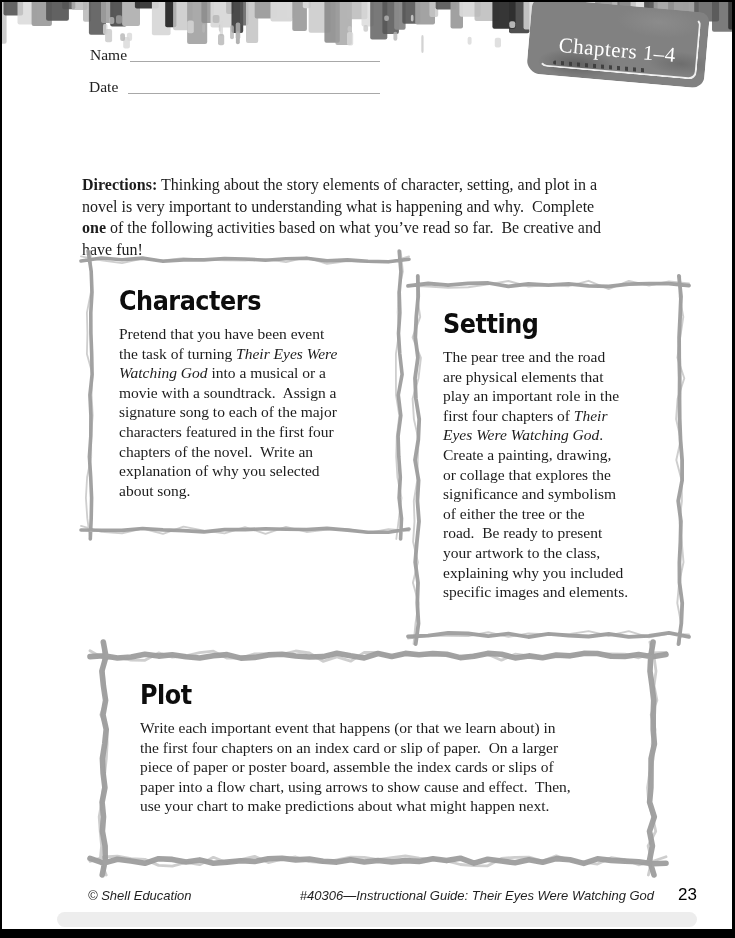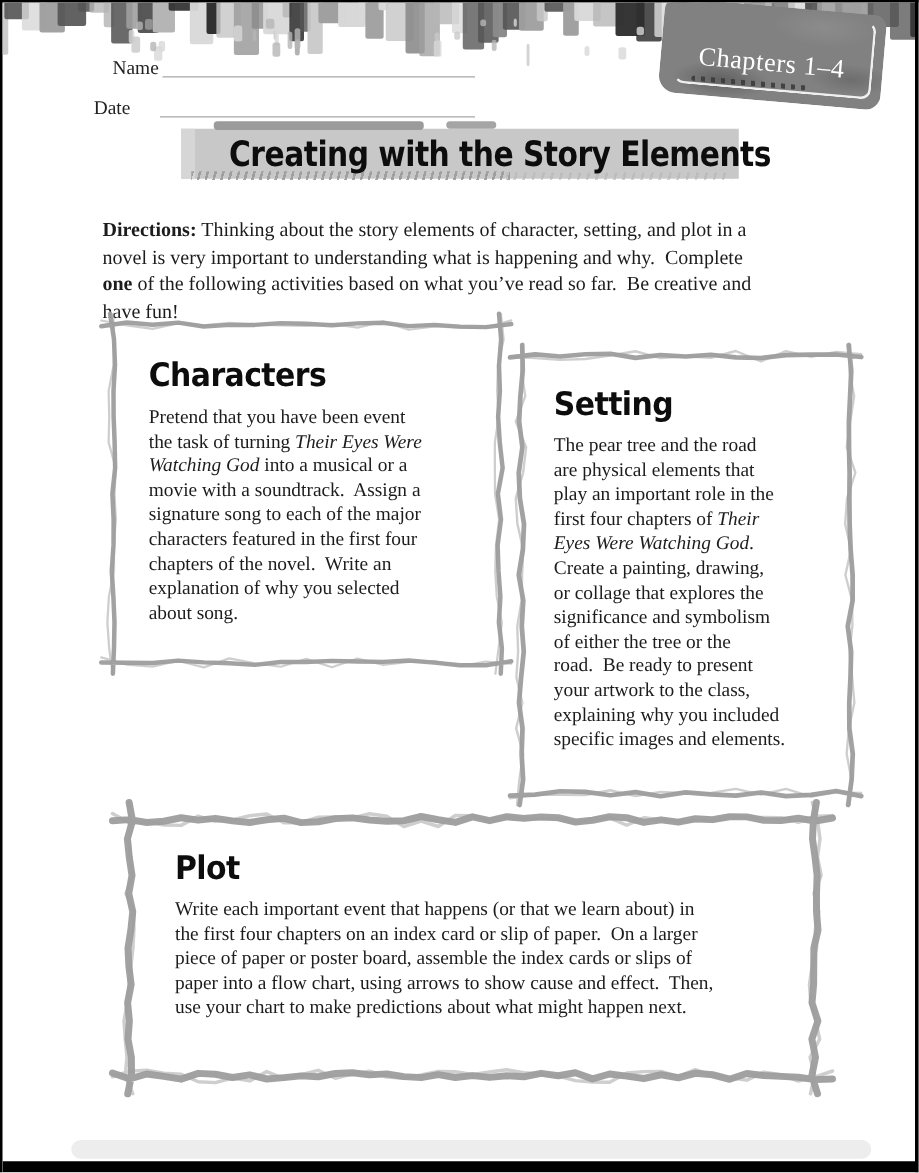--- a/index.html
+++ b/index.html
@@ -44,21 +44,21 @@
     padding-bottom:18px;position:relative;z-index:1;white-space:nowrap;
   }
   .tab-speckles{
     position:absolute;left:26px;bottom:11px;width:96px;height:4px;
     background:repeating-linear-gradient(90deg, rgba(55,55,55,.85) 0 3px, transparent 3px 8px);
     border-radius:2px;
   }
   
   .field-label{position:absolute;font-size:15.5px;color:#222;}
   .name-label{left:88px;top:44px;font-family:Liberation Serif, serif;}
-  .date-label{left:73px;top:76px;font-family:Liberation Serif, serif;}
+  .date-label{left:87px;top:76px;font-family:Liberation Serif, serif;}
   .write-line{position:absolute;border-bottom:1.5px solid #a8a8a8;height:0;}
   .name-line{left:128px;top:59px;width:250px;}
   .date-line{left:126px;top:91px;width:252px;}
   
   .title-banner{
     position:absolute;left:143px;top:101px;width:446px;height:40px;
     background:var(--banner-bg,#c8c8c8);z-index:1;
   }
   .banner-stroke1{position:absolute;left:26px;top:-6px;width:168px;height:7px;background:#9b9b9b;border-radius:3px;}
   .banner-stroke2{position:absolute;left:212px;top:-6px;width:40px;height:6px;background:#a5a5a5;border-radius:3px;}
@@ -223,28 +223,20 @@
     <span class="tab-label">Chapters 1–4</span>
     <div class="tab-speckles"></div>
   </div>
 
   <span class="field-label name-label">Name</span>
   <div class="write-line name-line"></div>
 
   <span class="field-label date-label">Date</span>
   <div class="write-line date-line"></div>
 
-  <div class="title-banner">
-    <div class="banner-stroke1"></div>
-    <div class="banner-stroke2"></div>
-    <div class="banner-leftlight"></div>
-    <div class="banner-chevrons"></div>
-    <div class="banner-chevrons-faint"></div>
-    <div class="page-title"><span>Creating with the Story Elements</span></div>
-  </div>
 
   <p class="directions"><b>Directions:</b><span> Thinking about the story elements of character, setting, and plot in a
 novel is very important to understanding what is happening and why.  Complete
 </span><b>one</b><span> of the following activities based on what you’ve read so far.  Be creative and
 have fun!</span></p>
 
   <div class="sketch-box box-characters">
       <svg class="rough" width="346" height="306" style="left: -18px; top: -18px;">
         <path d="M9.0 19.0 L29.5 16.0 L50.0 17.8 L70.5 16.1 L91.0 19.2 L111.5 17.9 L132.0 17.9 L152.5 16.5 L173.0 17.0 L193.5 18.2 L214.0 16.7 L234.5 16.2 L255.0 18.9 L275.5 17.9 L296.0 19.3 L316.5 19.7 L337.0 17.2 M327.2 9.0 L328.9 29.6 L327.2 50.1 L327.9 70.7 L326.5 91.3 L327.8 111.9 L330.1 132.4 L326.3 153.0 L328.8 173.6 L326.1 194.1 L326.8 214.7 L328.3 235.3 L327.1 255.9 L329.5 276.4 L328.6 297.0 M337.0 287.0 L316.5 290.2 L296.0 290.2 L275.5 288.1 L255.0 286.4 L234.5 287.5 L214.0 287.2 L193.5 286.7 L173.0 287.6 L152.5 287.6 L132.0 289.9 L111.5 288.6 L91.0 287.9 L70.5 286.5 L50.0 288.4 L29.5 288.2 L9.0 288.0 M18.3 297.0 L19.2 276.4 L19.6 255.9 L18.7 235.3 L17.4 214.7 L18.8 194.1 L18.9 173.6 L17.9 153.0 L20.1 132.4 L19.7 111.9 L18.9 91.3 L18.8 70.7 L20.0 50.1 L19.2 29.6 L16.1 9.0 " fill="none" stroke="#9d9d9d" stroke-width="3.6" stroke-linecap="round" stroke-linejoin="round" opacity="0.95"></path>
         <path d="M9.0 14.4 L29.5 18.3 L50.0 21.1 L70.5 16.7 L91.0 18.3 L111.5 16.2 L132.0 17.7 L152.5 18.4 L173.0 18.7 L193.5 17.1 L214.0 20.1 L234.5 15.3 L255.0 21.8 L275.5 19.2 L296.0 20.1 L316.5 20.3 L337.0 14.3 M328.7 9.0 L330.9 29.6 L326.4 50.1 L325.7 70.7 L327.0 91.3 L323.9 111.9 L323.9 132.4 L324.0 153.0 L327.3 173.6 L324.8 194.1 L324.2 214.7 L325.4 235.3 L329.5 255.9 L326.9 276.4 L324.3 297.0 M337.0 288.9 L316.5 287.2 L296.0 291.0 L275.5 286.9 L255.0 287.6 L234.5 290.0 L214.0 284.8 L193.5 291.8 L173.0 285.1 L152.5 291.4 L132.0 288.6 L111.5 284.7 L91.0 291.9 L70.5 286.6 L50.0 291.3 L29.5 289.8 L9.0 283.9 M18.2 297.0 L15.3 276.4 L13.9 255.9 L15.1 235.3 L19.2 214.7 L19.1 194.1 L20.7 173.6 L19.6 153.0 L20.6 132.4 L14.9 111.9 L15.4 91.3 L14.9 70.7 L18.9 50.1 L19.5 29.6 L18.6 9.0 " fill="none" stroke="#9d9d9d" stroke-width="1.8" stroke-linecap="round" stroke-linejoin="round" opacity="0.5"></path>
@@ -290,16 +282,21 @@
     <h2 class="box-heading">Plot</h2>
     <p class="box-body"><span>Write each important event that happens (or that we learn about) in
 the first four chapters on an index card or slip of paper.  On a larger
 piece of paper or poster board, assemble the index cards or slips of
 paper into a flow chart, using arrows to show cause and effect.  Then,
 use your chart to make predictions about what might happen next.</span></p>
   </div>
 
   <div class="footer-band"></div>
 
+  <div class="footer">
+    <span>© Shell Education</span>
+    <span class="footer-right">#40306—Instructional Guide: Their Eyes Were Watching God</span>
+    <span class="footer-pagenum">23</span>
+  </div>
 
   <div class="bottom-bar"></div>
 
 </div>
 
 </body></html>

